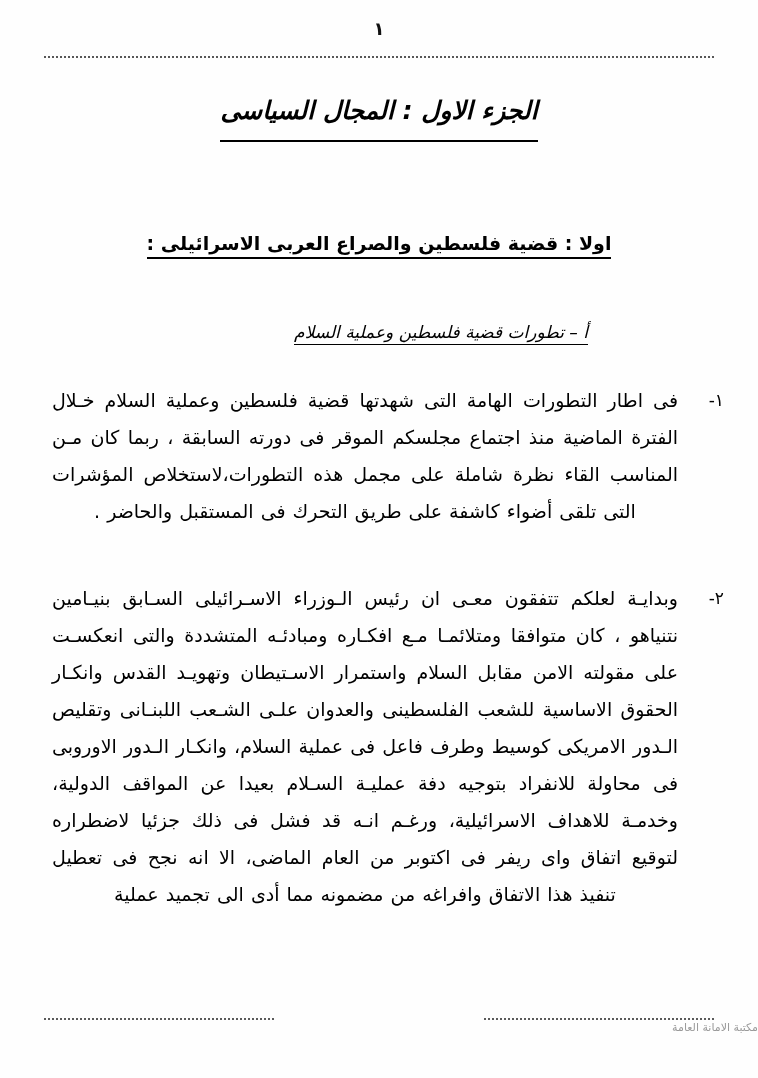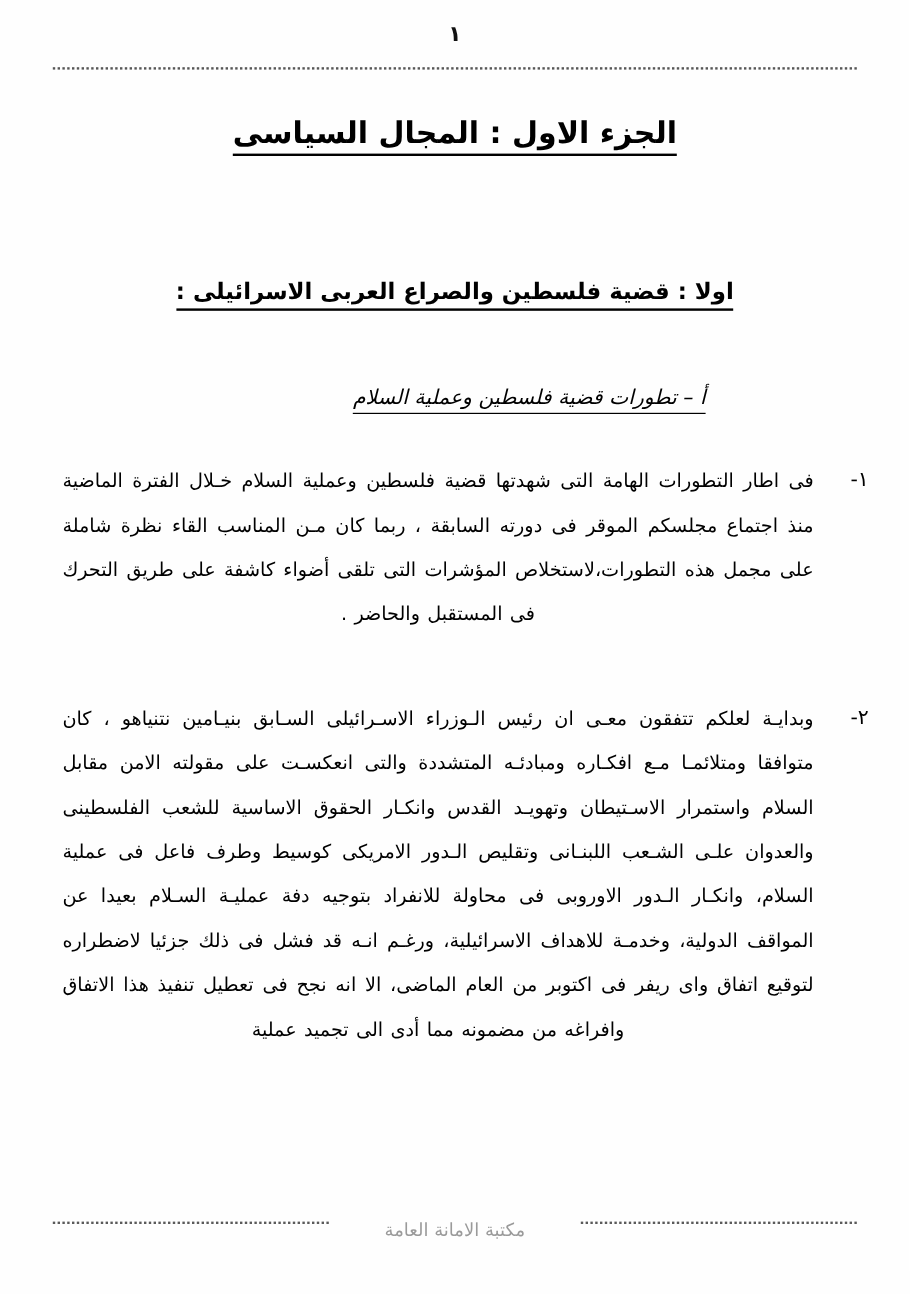--- a/index.html
+++ b/index.html
@@ -45,21 +45,22 @@
     top: 96px;
     left: 0;
     width: 100%;
     text-align: center;
     font-size: 25px;
     font-weight: bold;
     letter-spacing: 0px;
   }
   .title-part span.u {
     border-bottom: 2px solid #000;
-    padding-bottom: 3px;
+    padding-bottom: 15px;
+    font-style: italic;
   }
 
   .title-section {
     position: absolute;
     top: 232px;
     left: 0;
     width: 100%;
     text-align: center;
     font-size: 19px;
     font-weight: bold;
@@ -92,21 +93,21 @@
     flex: 0 0 42px;
     font-size: 17px;
     line-height: 37px;
     text-align: right;
     padding-left: 4px;
     white-space: nowrap;
     unicode-bidi: isolate;
   }
   .para .body {
     flex: 1 1 auto;
-    font-size: 16px;
+    font-size: 19px;
     line-height: 37px;
     text-align: justify;
     text-align-last: center;
     word-spacing: 1px;
   }
   #para-1 { top: 382px; right: 34px; width: 672px; }
   #para-2 { top: 580px; right: 34px; width: 672px; }
 
   
   .footer-rule-right {
@@ -121,22 +122,22 @@
     bottom: 58px;
     left: 44px;
     width: 230px;
     border-top: 2px dotted #5a5a5a;
   }
   .footer-text {
     position: absolute;
     bottom: 44px;
     left: 0;
     width: 100%;
-    text-align: center;
-    font-size: 15px;
+    text-align: right;
+    font-size: 11px;
     color: #9a9a9a;
     letter-spacing: 0.5px;
   }
 </style>
 </head>
 <body>
 
 <div class="page">
 
   <div class="page-number">١</div>

